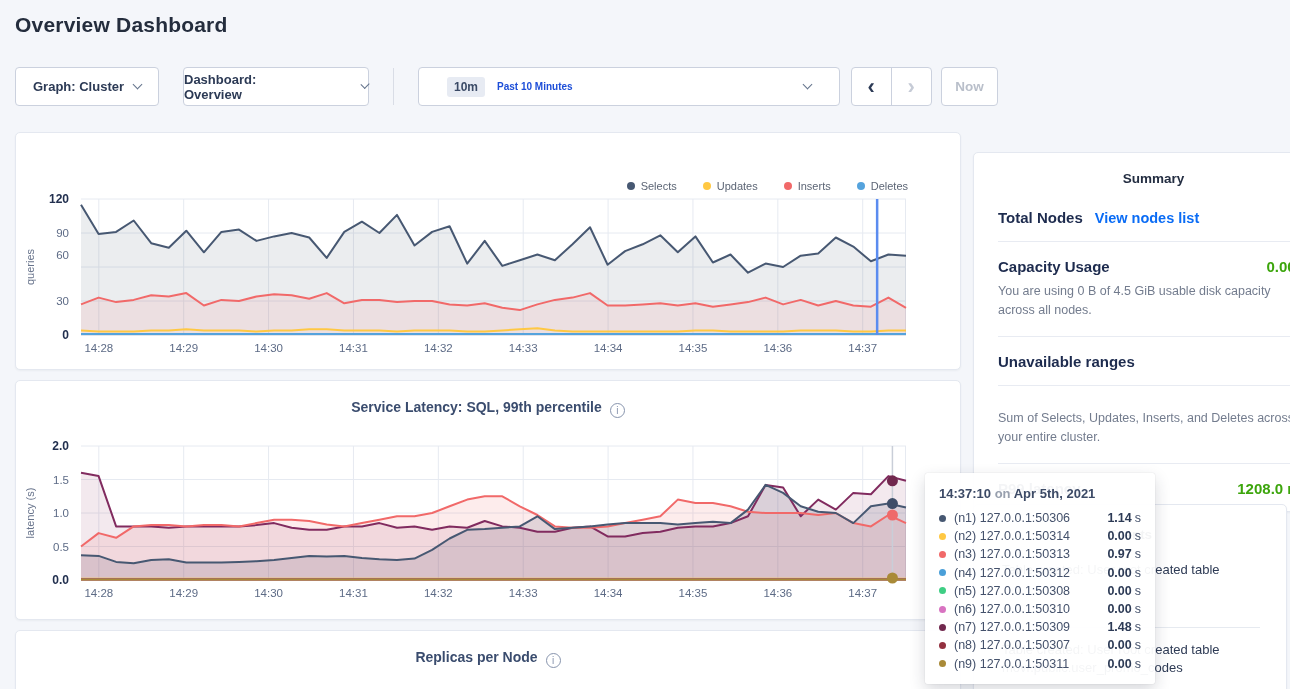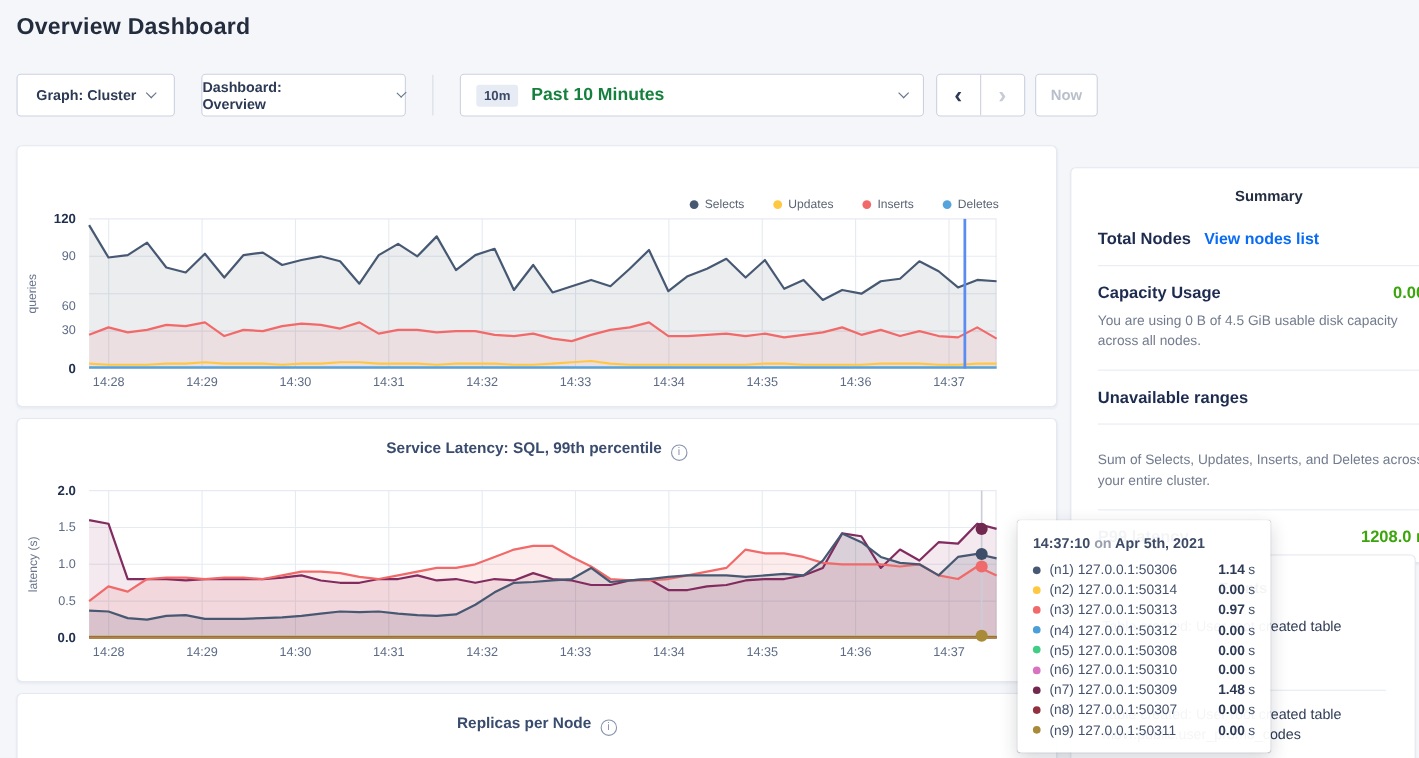--- a/index.html
+++ b/index.html
@@ -6,23 +6,23 @@
   html,body { width:1290px; height:689px; overflow:hidden; }
   body { background:#f4f6fa; font-family:"Liberation Sans", sans-serif; position:relative; color:#2c3a55; }
 
   .page-title { position:absolute; left:15px; top:13px; font-size:21px; font-weight:700; color:#242d3d; letter-spacing:.2px; }
 
   
   .tbtn { position:absolute; top:67px; height:39px; background:#fff; border:1px solid #cbd1de; border-radius:4px;
           display:flex; align-items:center; justify-content:center; font-size:13px; font-weight:700; color:#2c3a55; cursor:pointer; }
   .chev { width:7px; height:7px; border-right:1.7px solid #64748c; border-bottom:1.7px solid #64748c; transform:rotate(45deg); margin-left:10px; margin-top:-4px; }
   .tb-divider { position:absolute; left:393px; top:68px; width:1px; height:37px; background:#d9dde6; }
-  .time-sel { left:418px; width:422px; justify-content:flex-start; padding:0 14px; }
+  .time-sel { left:418px; width:422px; justify-content:flex-start; padding:0 28px; }
   .time-badge { background:#e7ebf3; border-radius:3px; padding:3px 7px; font-size:12px; font-weight:700; color:#3a4a66; margin-right:12px; }
-  .time-label { font-size:16px; font-weight:700; color:#15803d; }
+  .time-label { font-size:10px; font-weight:700; color:#1d4ed8; }
   .time-sel .chev { margin-left:auto; }
   .nav-group { left:851px; width:81px; padding:0; overflow:hidden; }
   .nav-cell { width:40px; height:100%; display:flex; align-items:center; justify-content:center; font-size:22px; line-height:1; }
   .nav-cell.prev { color:#2c3a55; border-right:1px solid #cbd1de; font-weight:700; }
   .nav-cell.next { color:#c6cbd6; font-weight:700; }
   .now-btn { left:941px; width:57px; color:#b9bfca; font-size:13.5px; }
 
   
   .card { position:absolute; background:#fff; border:1px solid #e4e8f0; border-radius:5px; box-shadow:0 1px 2px rgba(46,53,72,.05); }
   .card-sql { left:15px; top:132px; width:946px; height:238px; }
@@ -124,21 +124,21 @@
         <span>Deletes</span>
       </span>
     </div>
   <div class="plot" style="top:66px;width:825px;height:136px;">
     <div class="yname">
         <span>queries</span>
       </div>
     <div class="ylabels">
         <span class="bold" style="top: 136px;">0</span>
         <span style="top: 102px;">30</span>
-        <span style="top: 80px;">60</span>
+        <span style="top: 56px;">60</span>
         <span style="top: 34px;">90</span>
         <span class="bold" style="top: 0px;">120</span>
       </div>
     <svg width="825" height="136">
         <line x1="0" x2="825" y1="136" y2="136" stroke="#c3cad6" stroke-width="1"></line>
         <line x1="0" x2="825" y1="102" y2="102" stroke="#e6eaf1" stroke-width="1"></line>
         <line x1="0" x2="825" y1="68" y2="68" stroke="#e6eaf1" stroke-width="1"></line>
         <line x1="0" x2="825" y1="34" y2="34" stroke="#e6eaf1" stroke-width="1"></line>
         <line x1="0" x2="825" y1="0" y2="0" stroke="#e6eaf1" stroke-width="1"></line>
         <line x1="17.824074074074147" x2="17.824074074074147" y1="0" y2="136" stroke="#e6eaf1" stroke-width="1"></line>

